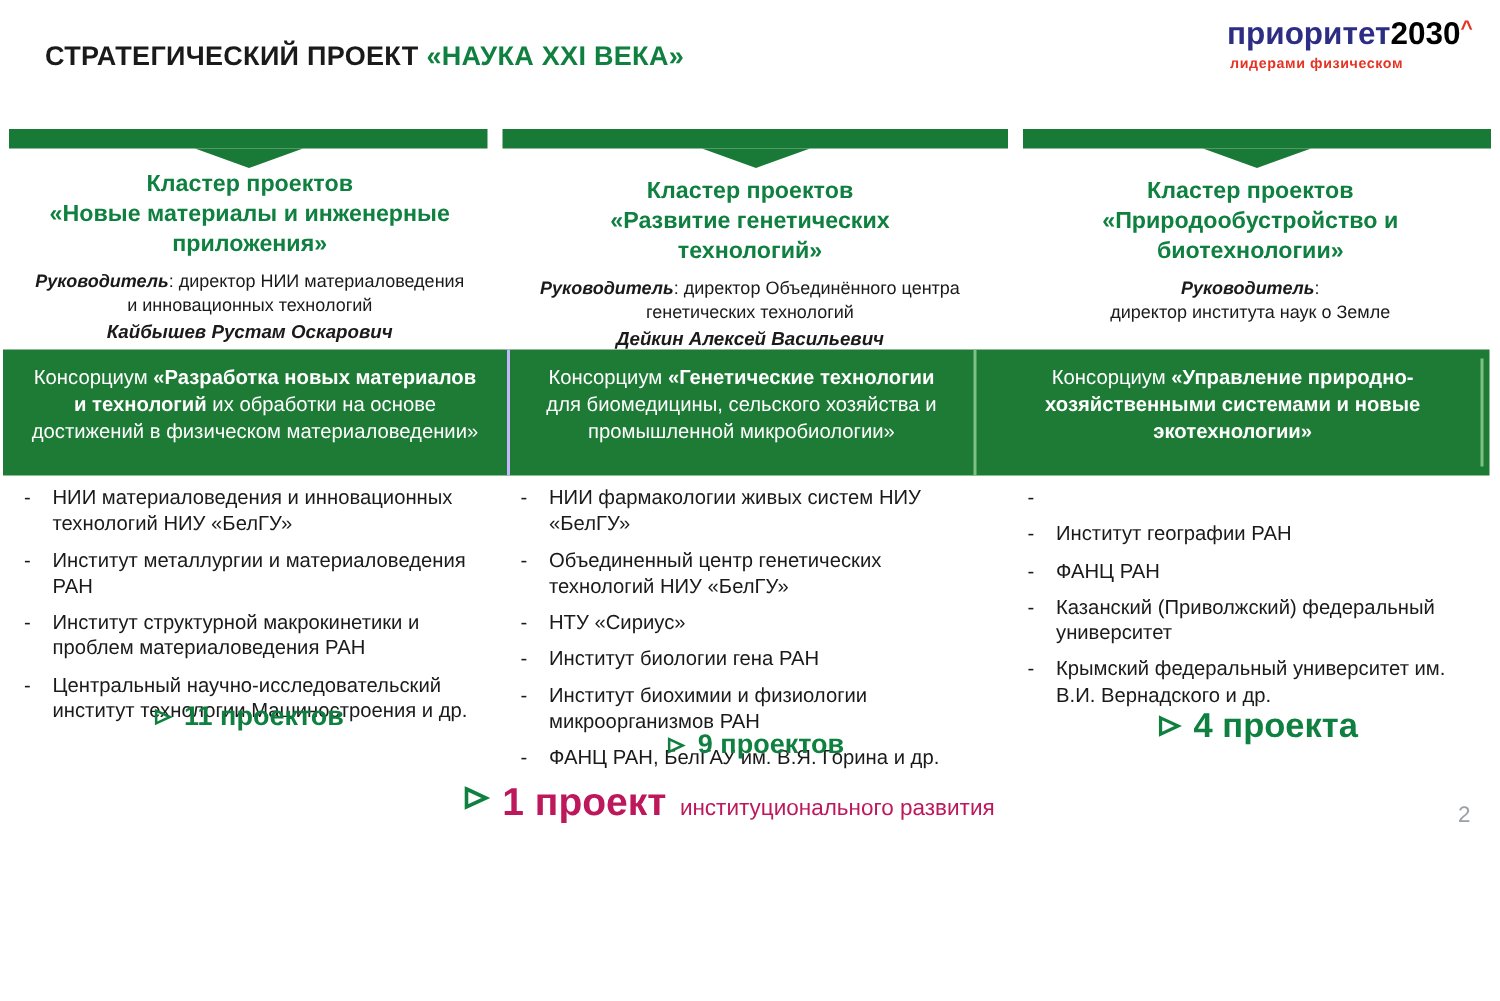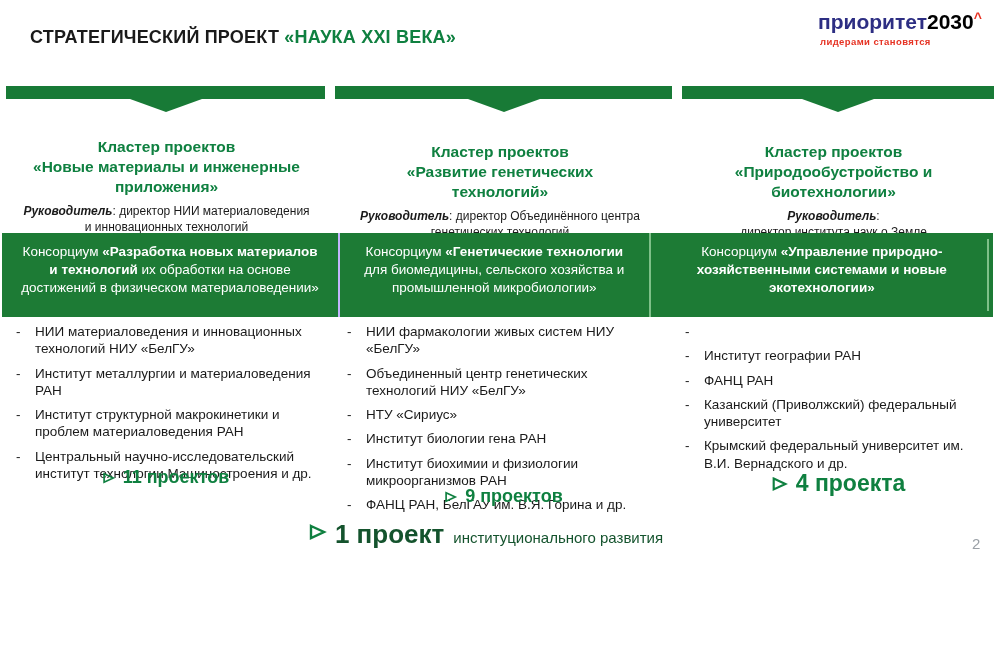--- a/index.html
+++ b/index.html
@@ -20,21 +20,21 @@
   .bar{position:absolute;top:0;height:13px;background:#187a36;}
   .bar-1{left:6px;width:319px;}
   .bar-2{left:335px;width:337px;}
   .bar-3{left:682px;width:312px;}
   .tri{position:absolute;top:13px;width:0;height:0;
        border-left:36px solid transparent;border-right:36px solid transparent;border-top:13px solid #187a36;}
   .tri-1{left:130px;} .tri-2{left:468px;} .tri-3{left:802px;}
 
   
   .clusters{position:absolute;top:113px;left:0;width:1000px;display:flex;}
-  .cluster-col{box-sizing:border-box;text-align:center;margin-top:24px;}
+  .cluster-col{box-sizing:border-box;text-align:center;}
   .cluster-col.c1{width:333px;padding:0 8px;}
   .cluster-col.c2{width:334px;padding:5px 10px 0;}
   .cluster-col.c3{width:333px;padding:5px 10px 0;}
   .cluster-heading{color:#0f8040;font-size:15.5px;font-weight:bold;line-height:1.28;}
   .cluster-name{white-space:pre-line;}
   .leader{margin-top:8px;font-size:12px;line-height:1.32;}
   .leader-prefix{font-weight:bold;font-style:italic;}
   .leader-rest{white-space:pre-line;}
   .leader-name{font-weight:bold;font-style:italic;font-size:12.5px;margin-top:1px;}
 
@@ -61,35 +61,35 @@
 
   
   .count{position:absolute;color:#0f8040;font-weight:bold;text-align:center;white-space:nowrap;}
   .count-1{left:6px;width:319px;top:467px;font-size:18px;}
   .count-2{left:335px;width:337px;top:486px;font-size:18px;}
   .count-3{left:682px;width:312px;top:470px;font-size:23px;}
   .arrow-icon{display:inline-block;vertical-align:-2px;margin-right:7px;color:#0f8040;}
 
   
   .footer-count{position:absolute;top:519px;left:0;width:916px;text-align:center;
-                padding-left:55px;box-sizing:border-box;color:#14532d;white-space:nowrap;}
+                padding-left:55px;box-sizing:border-box;color:#be185d;white-space:nowrap;}
   .footer-bold{font-size:26px;font-weight:bold;}
   .footer-rest{font-size:15px;margin-left:9px;}
   .page-num{position:absolute;left:972px;top:535px;font-size:15px;color:#9aa0a6;}
 </style>
 </head>
 <body>
 
 <div class="slide">
 
   <h1 class="page-title"><span>СТРАТЕГИЧЕСКИЙ ПРОЕКТ</span> <span class="title-green">«НАУКА XXI ВЕКА»</span></h1>
 
   <div class="logo">
     <div class="logo-line"><span>приоритет</span><span class="logo-year">2030</span><span class="logo-caret">^</span></div>
-    <div class="logo-tagline">лидерами становятся</div>
+    <div class="logo-tagline">лидерами физическом</div>
   </div>
 
   <div class="bars">
     <div class="bar bar-1"></div>
     <div class="tri tri-1"></div>
     <div class="bar bar-2"></div>
     <div class="tri tri-2"></div>
     <div class="bar bar-3"></div>
     <div class="tri tri-3"></div>
   </div>

